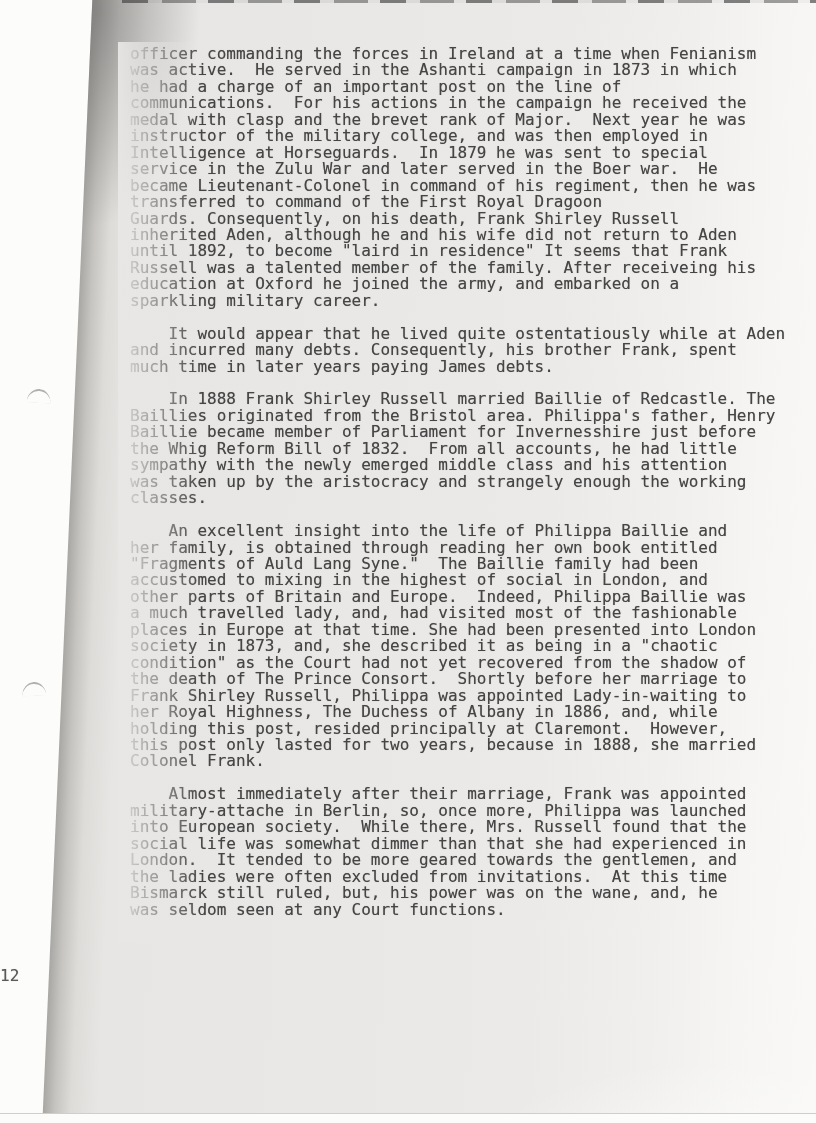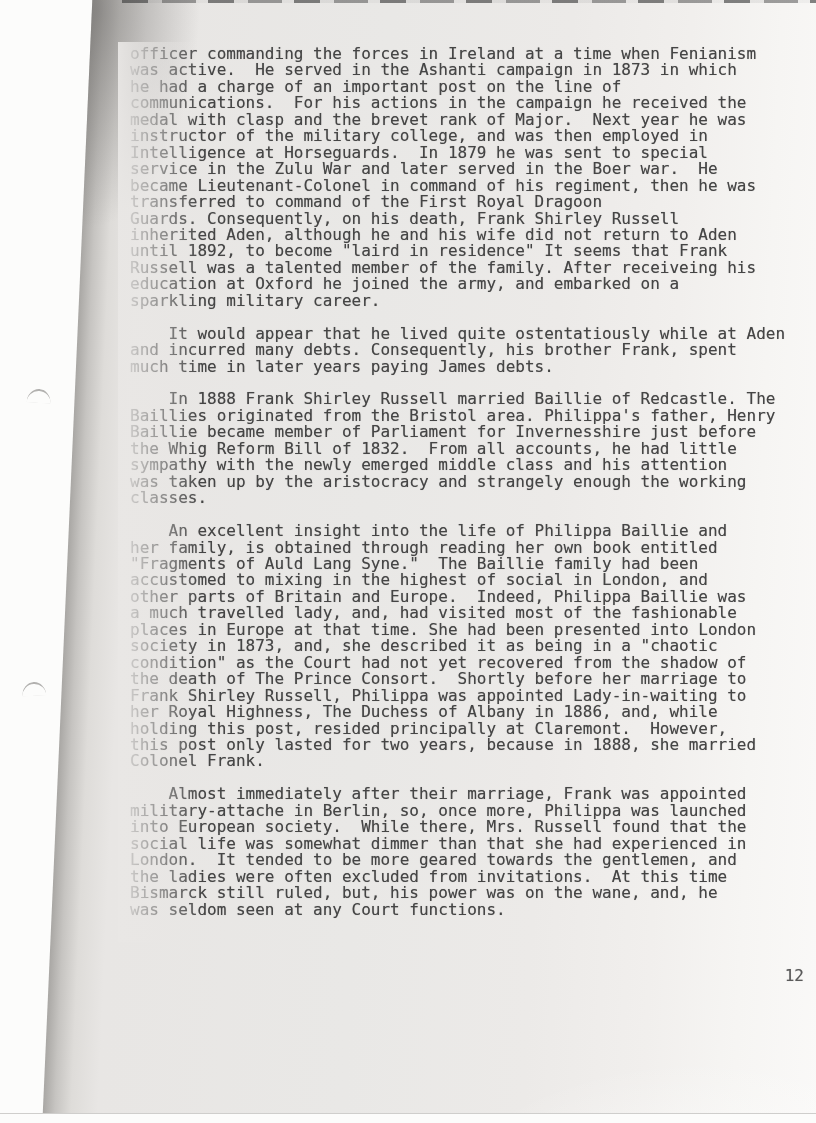--- a/index.html
+++ b/index.html
@@ -61,21 +61,21 @@
     background: linear-gradient(to right,
       rgba(233,231,229,0.95) 0%,
       rgba(233,231,229,0.55) 42%,
       rgba(233,231,229,0) 96%);
     pointer-events: none;
   }
   .page-number {
     position: absolute;
     left: 0; top: 968px;
     width: 804px;
-    text-align: right;
+    text-align: left;
     font: 16px/16px "DejaVu Sans Mono", monospace;
     color: #5a5a5a;
     text-shadow: 0 0 0.7px rgba(90,90,90,0.5);
   }
   
   .bottom-white {
     position: absolute;
     left: 0; top: 1113px; right: 0; bottom: 0;
     background: #fcfcfb;
     border-top: 1px solid #cfcecc;

